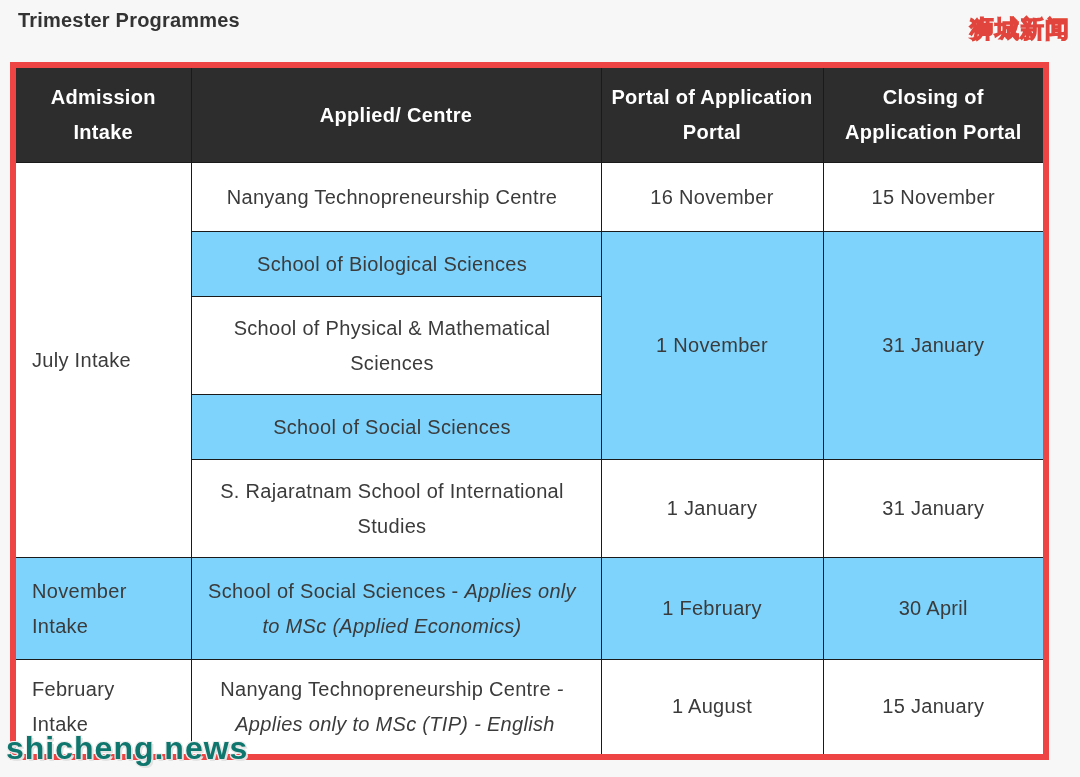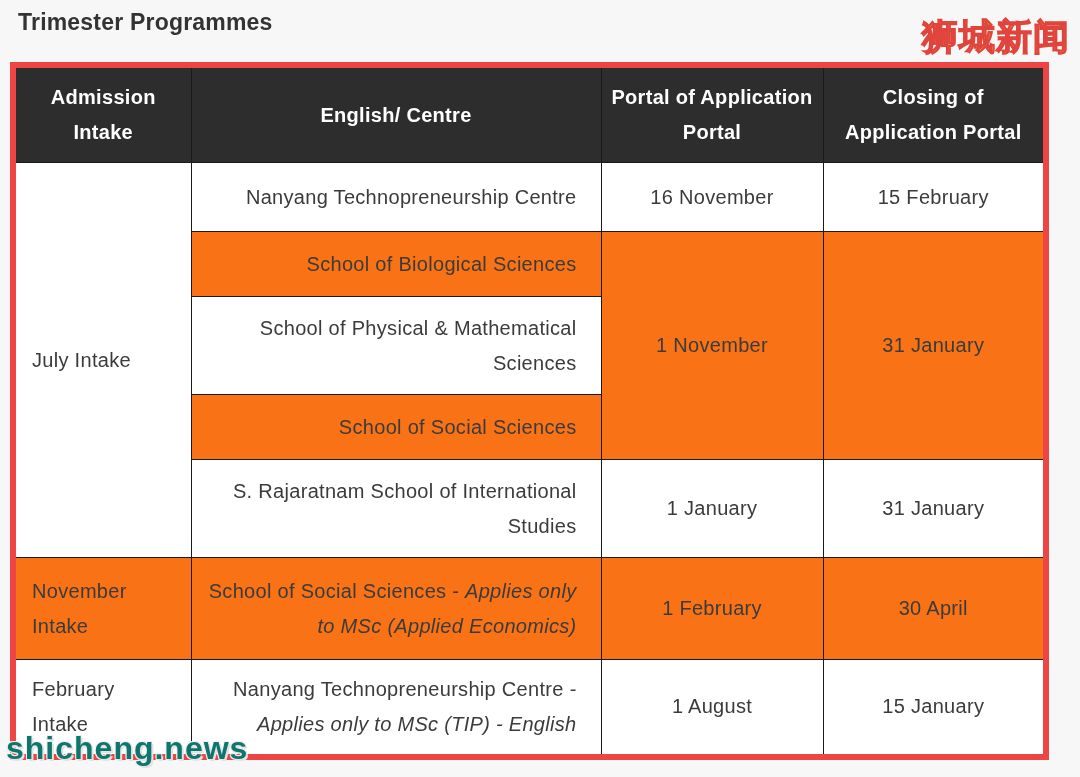--- a/index.html
+++ b/index.html
@@ -6,21 +6,21 @@
   body {
     width: 1080px; height: 777px;
     background: #f7f7f7;
     font-family: "Liberation Sans", "DejaVu Sans", sans-serif;
     position: relative;
     overflow: hidden;
   }
   .page-title {
     position: absolute;
     left: 18px; top: 9px;
-    font-size: 23px;
+    font-size: 20px;
     font-weight: 700;
     color: #333333;
     letter-spacing: 0.2px;
   }
   table.prog-table {
     position: absolute;
     left: 10px; top: 62px;
     width: 1033px;
     border-collapse: collapse;
     table-layout: fixed;
@@ -40,30 +40,30 @@
     vertical-align: middle;
     padding: 0 8px;
   }
   .prog-table td {
     border: 1px solid #1a1a1a;
     vertical-align: middle;
     line-height: 1.75;
     padding: 0;
   }
   tr.row-odd  td { background: #ffffff; }
-  tr.row-even td { background: #f97316; }
+  tr.row-even td { background: #7dd3fc; }
   td.intake { padding: 0 28px 0 16px; text-align: left; margin-top: 16px; }
-  td.school { padding: 0 24px 0 16px; text-align: right; }
+  td.school { padding: 0 24px 0 16px; text-align: center; }
   td.date   { text-align: center; }
   .em { font-weight: 400; font-style: italic; }
 
   .wm-cn {
     position: absolute;
     top: 13px; right: 10px;
-    font-size: 36px;
+    font-size: 24px;
     font-weight: 700;
     letter-spacing: 1px;
     color: #ffff2e;
     -webkit-text-stroke: 1.3px #e0443c;
     text-shadow: 0 0 3px rgba(255,255,255,0.85);
     font-family: "DejaVu Sans", sans-serif;
   }
   .wm-news {
     position: absolute;
     left: 6px; top: 730px;
@@ -82,31 +82,31 @@
 <table class="prog-table">
   <colgroup>
     <col style="width:178px">
     <col style="width:410px">
     <col style="width:222px">
     <col style="width:223px">
   </colgroup>
   <thead>
     <tr>
       <th>Admission Intake</th>
-      <th>English/ Centre</th>
+      <th>Applied/ Centre</th>
       <th>Portal of Application Portal</th>
       <th>Closing of Application Portal</th>
     </tr>
   </thead>
   <tbody>
     <tr class="row-odd" style="height:69px">
       <td class="intake" rowspan="5">July Intake</td>
       <td class="school">Nanyang Technopreneurship Centre</td>
       <td class="date">16 November</td>
-      <td class="date">15 February</td>
+      <td class="date">15 November</td>
     </tr>
     <tr class="row-even" style="height:65px">
       <td class="school">School of Biological Sciences</td>
       <td class="date" rowspan="3">1 November</td>
       <td class="date" rowspan="3">31 January</td>
     </tr>
     <tr class="row-odd" style="height:98px">
       <td class="school">School of Physical &amp; Mathematical Sciences</td>
     </tr>
     <tr class="row-even" style="height:65px">

